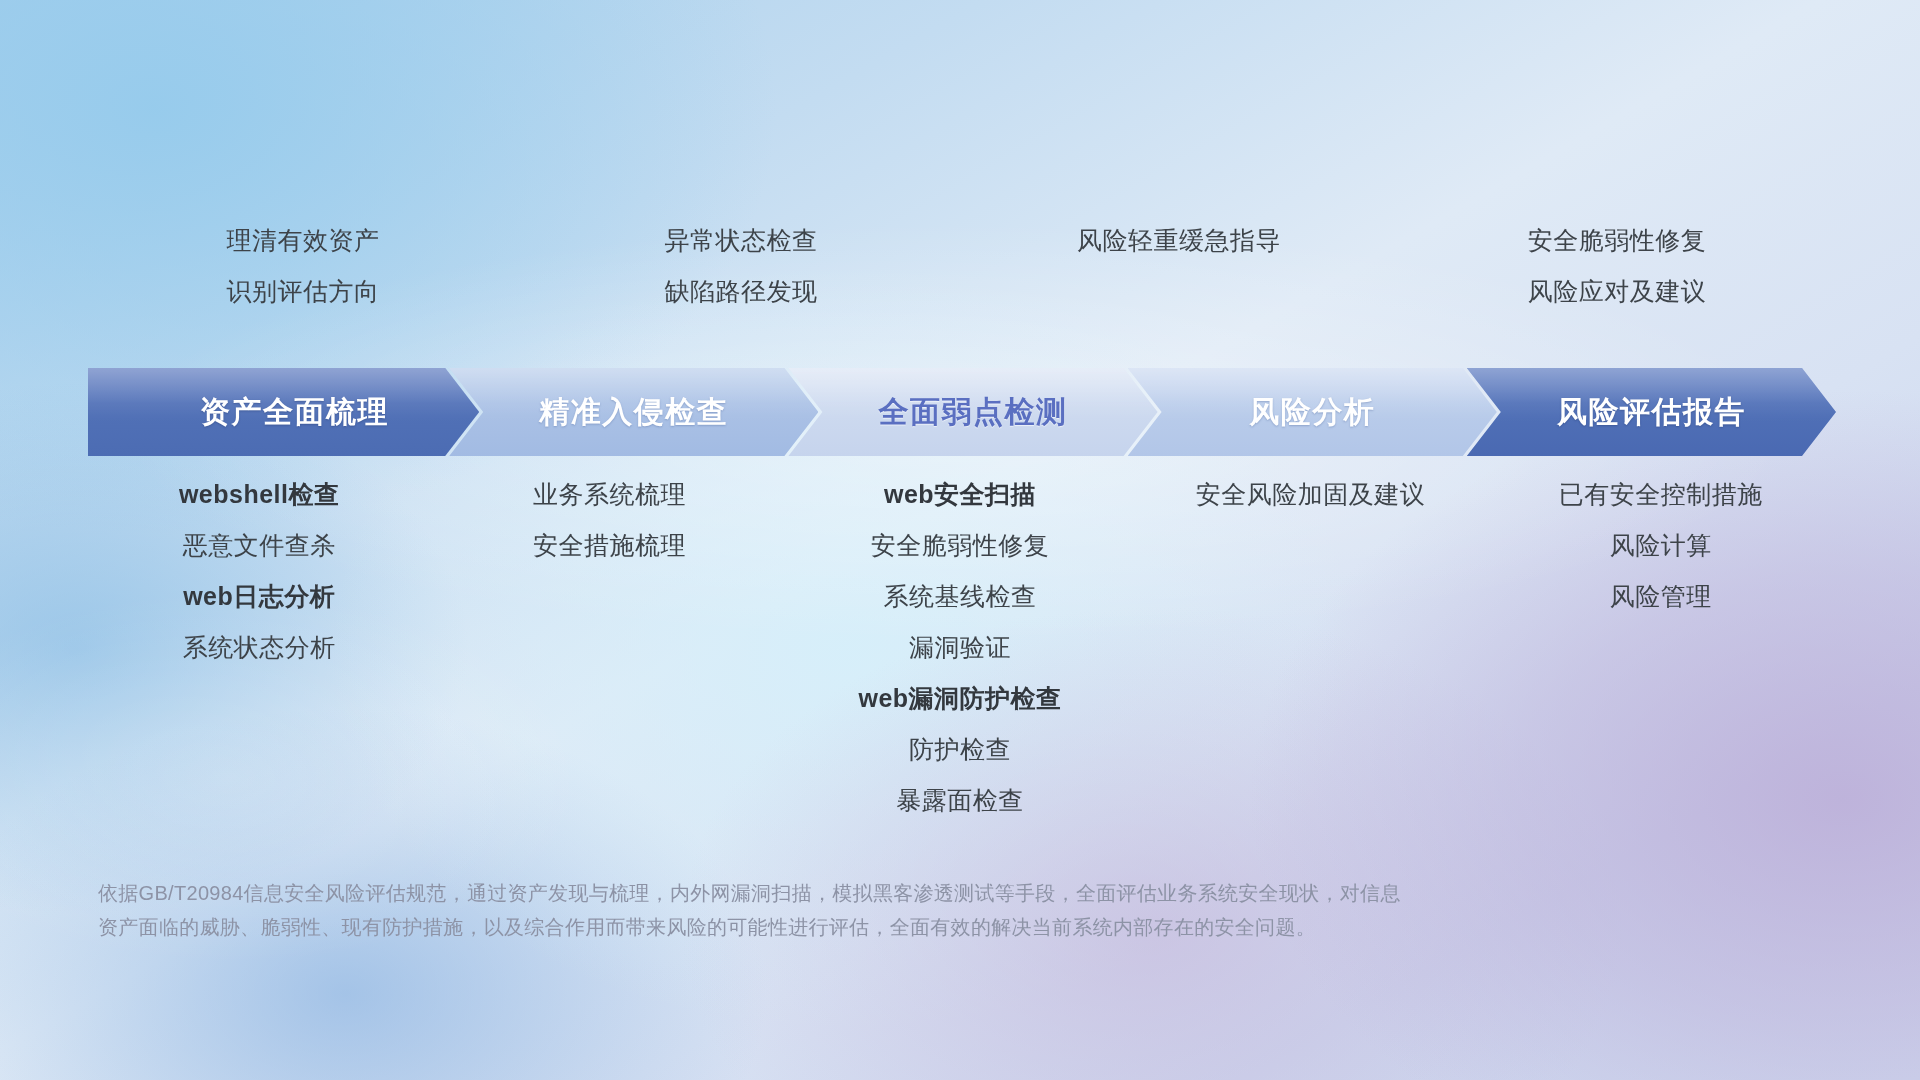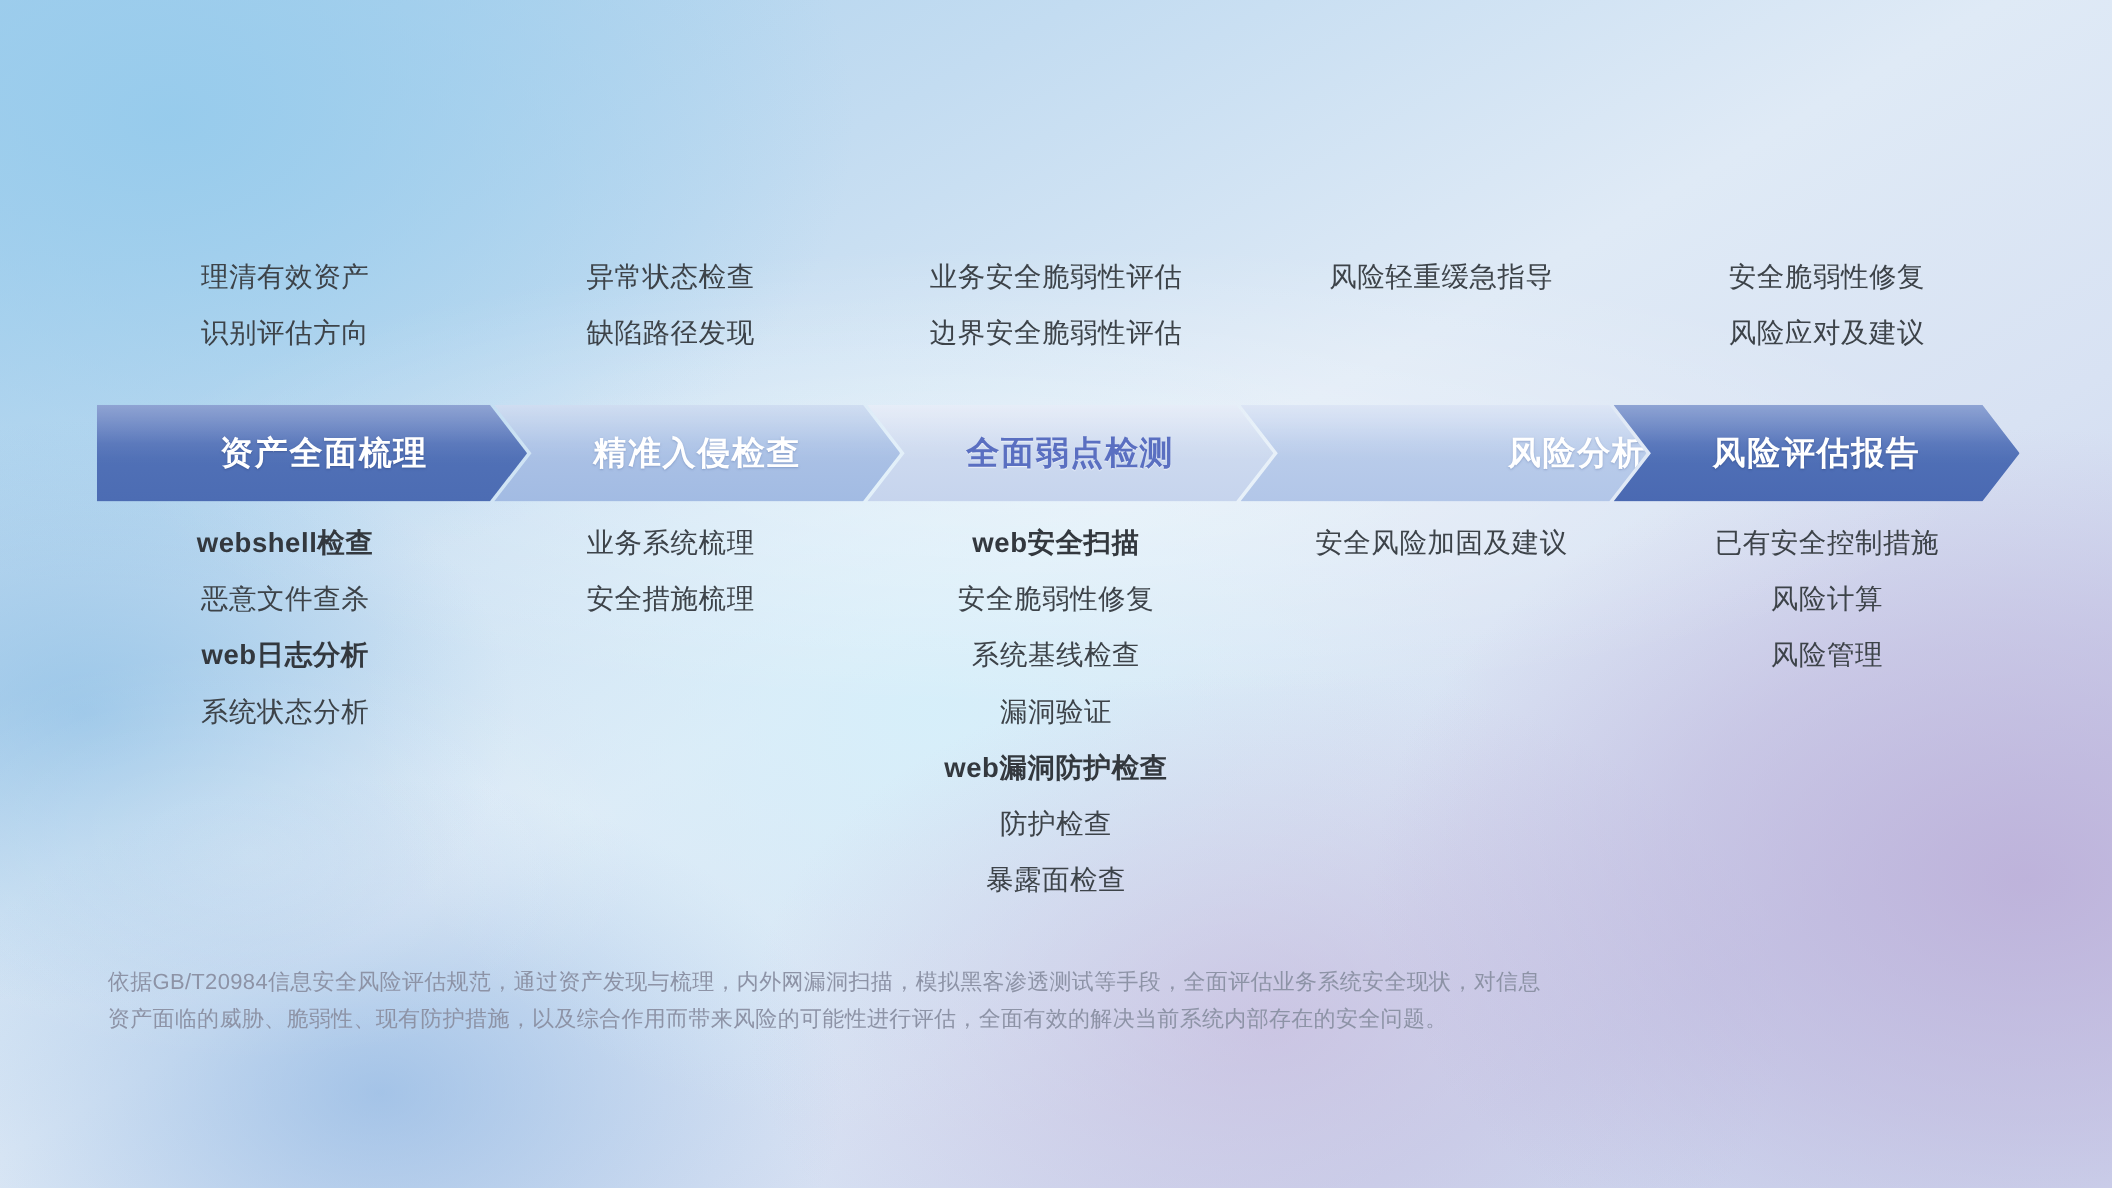--- a/index.html
+++ b/index.html
@@ -52,21 +52,21 @@
     display: flex;
   }
   .col {
     flex: 1 1 0;
     display: flex;
     flex-direction: column;
     align-items: center;
   }
 
   
-  #top-lists { top: 240px; }
+  #top-lists { top: 228px; }
   .top-item {
     font-size: 25px;
     color: #3d4349;
     line-height: 1;
     margin-bottom: 26px;
     letter-spacing: 0.5px;
     white-space: nowrap;
   }
 
   
@@ -114,21 +114,20 @@
   }
   .chev.v-mid .chev-label { color: #ffffff; text-shadow: 0 1px 2px rgba(70,95,150,0.35); }
 
   .chev.v-light {
     background: linear-gradient(180deg, #dde6f5 0%, #ccd9ef 55%, #c6d4ed 100%);
   }
   .chev.v-light .chev-label { color: #5a6fc1; text-shadow: 0 1px 1px rgba(255,255,255,0.65); }
 
   .chev.v-mid2 {
     background: linear-gradient(180deg, #cfdcf2 0%, #b8cbea 55%, #b2c6e8 100%);
-    justify-content: flex-end;
   }
   .chev.v-mid2 .chev-label { color: #ffffff; text-shadow: 0 1px 2px rgba(70,95,150,0.35); }
 
   .chev.v-dark2 {
     background: linear-gradient(180deg, #6380c3 0%, #4f6fb6 55%, #4a69b2 100%);
     text-align: right;
   }
   .chev.v-dark2 .chev-label { color: #ffffff; text-shadow: 0 1px 2px rgba(30,50,100,0.35); }
 
   
@@ -177,24 +176,20 @@
   <div class="cols" id="top-lists">
       <div class="col">
         <div class="top-item">理清有效资产</div>
         <div class="top-item">识别评估方向</div>
       </div>
       <div class="col">
         <div class="top-item">异常状态检查</div>
         <div class="top-item">缺陷路径发现</div>
       </div>
       <div class="col">
-        <div class="top-item">业务安全脆弱性评估</div>
-        <div class="top-item">边界安全脆弱性评估</div>
-      </div>
-      <div class="col">
         <div class="top-item">风险轻重缓急指导</div>
       </div>
       <div class="col">
         <div class="top-item">安全脆弱性修复</div>
         <div class="top-item">风险应对及建议</div>
       </div>
     </div>
 
   <div id="chevron-band">
       <div class="chev v-dark">

